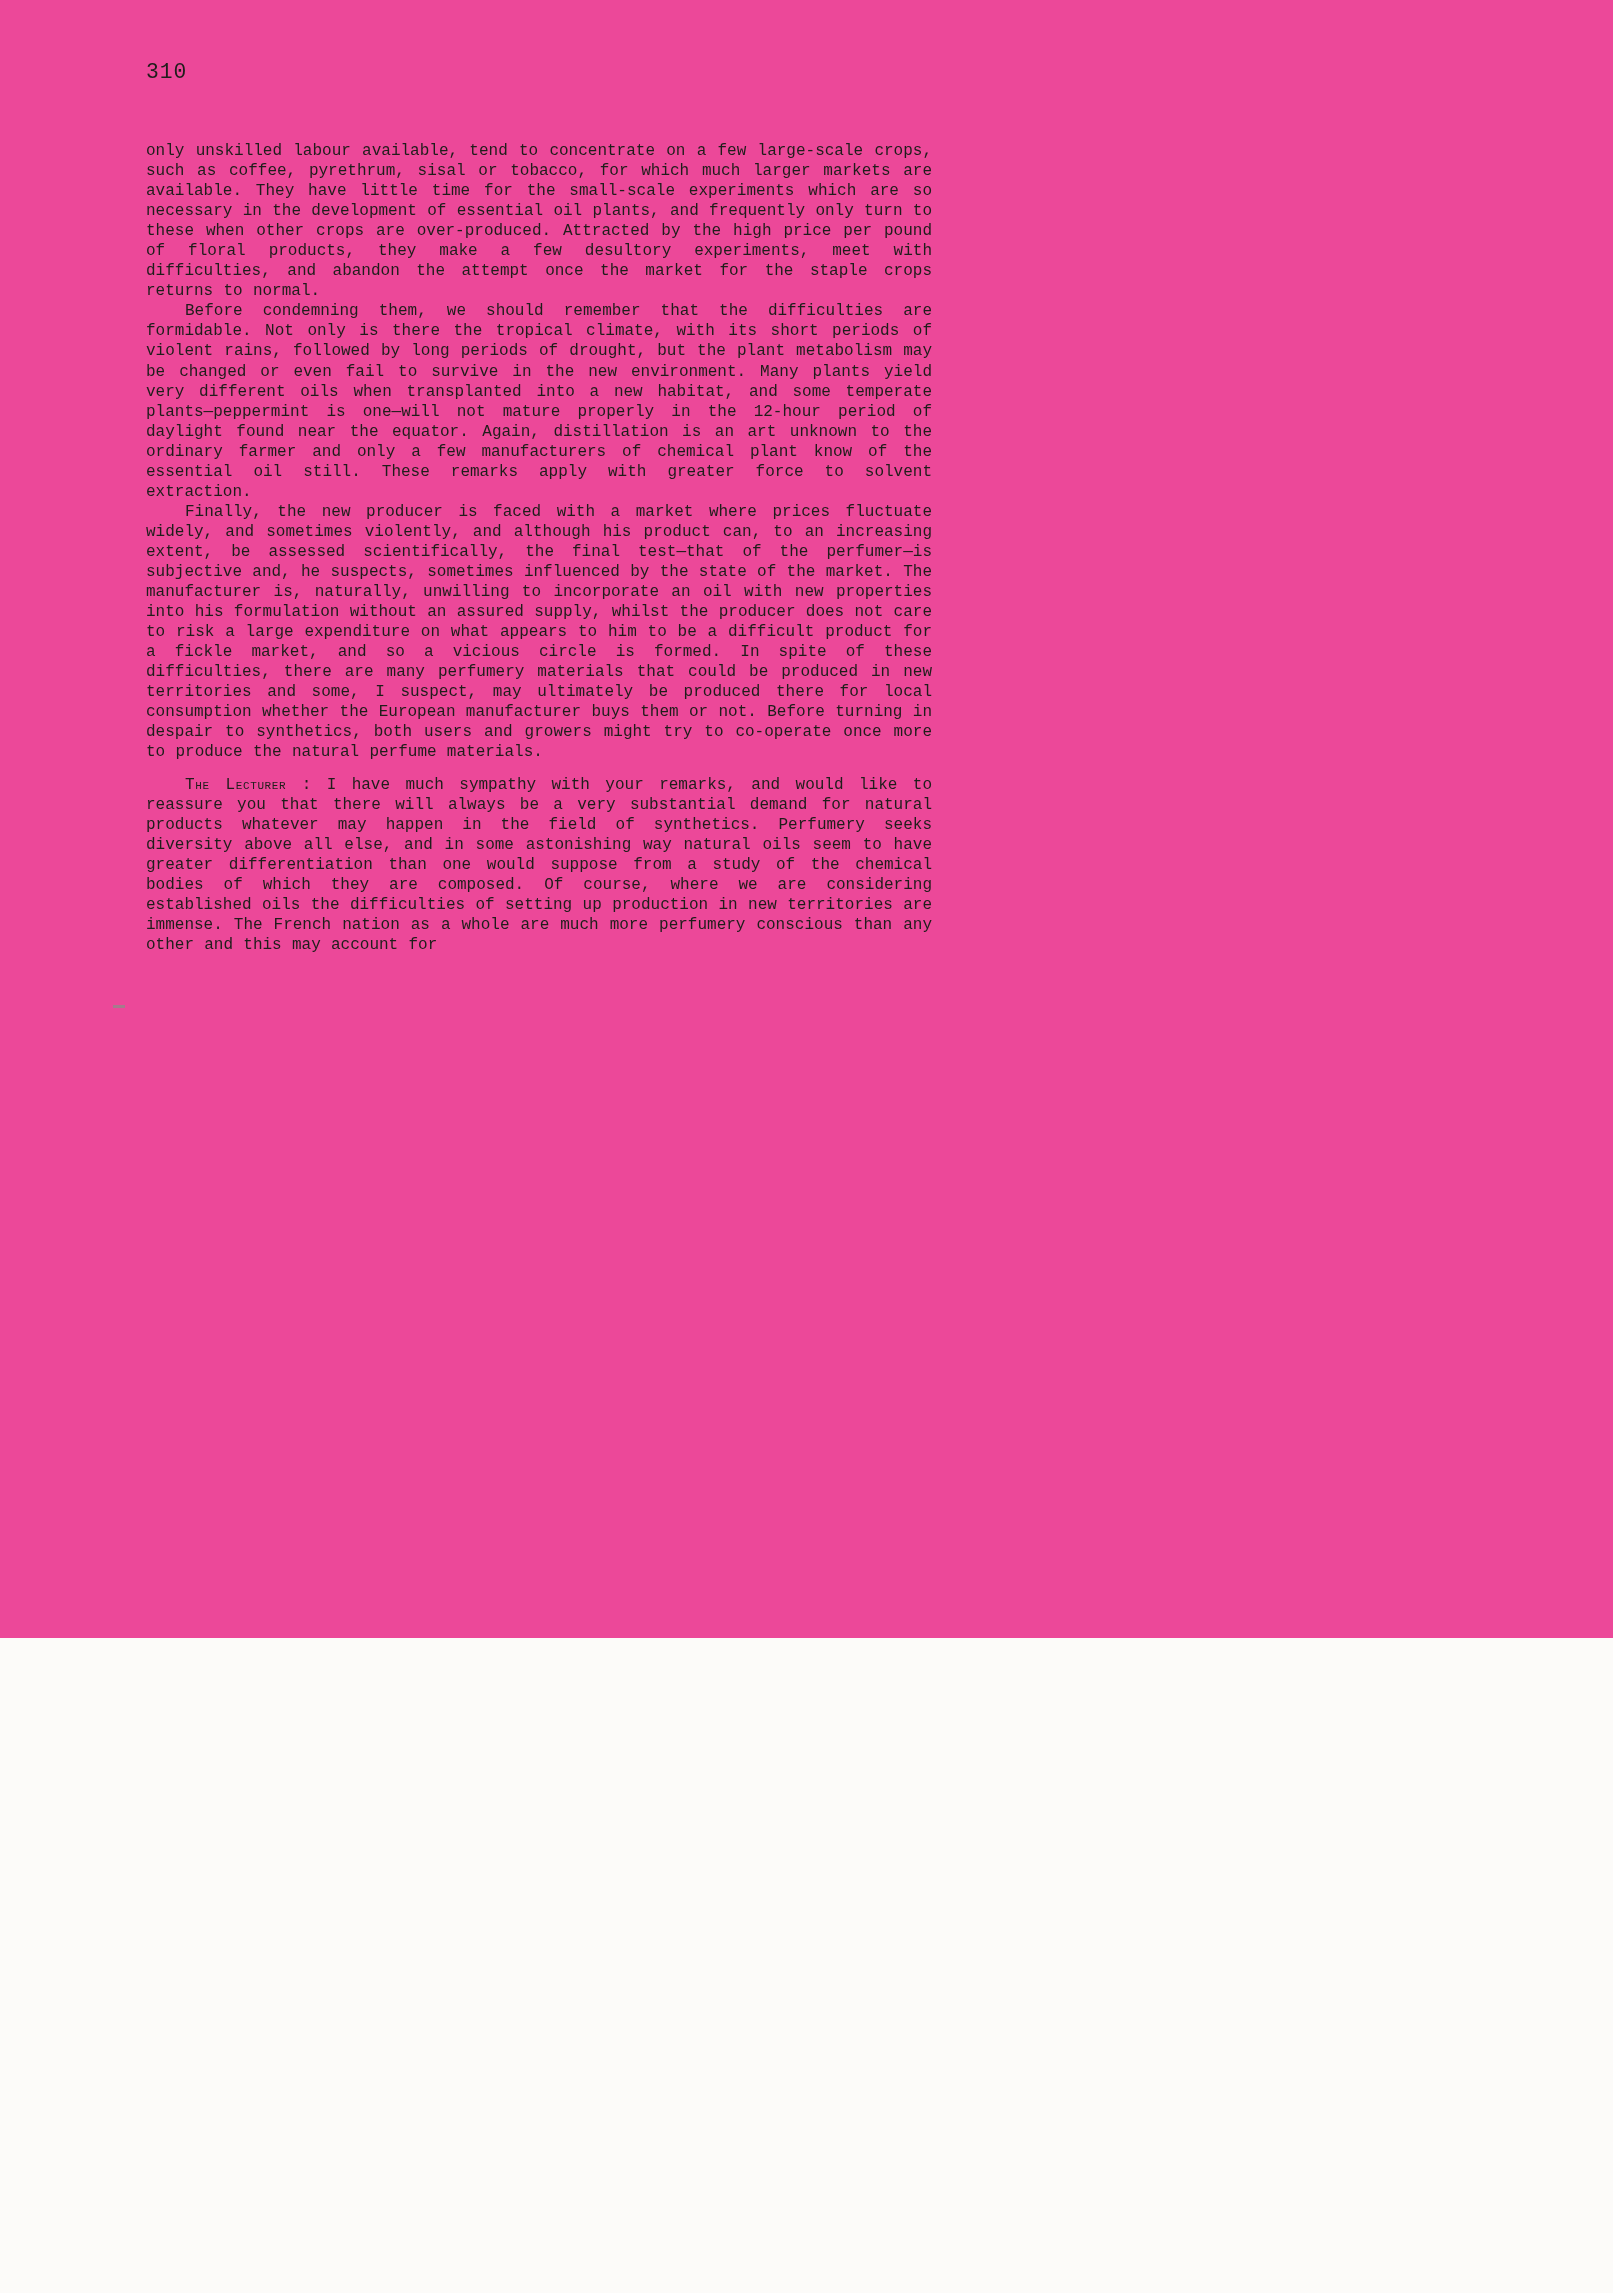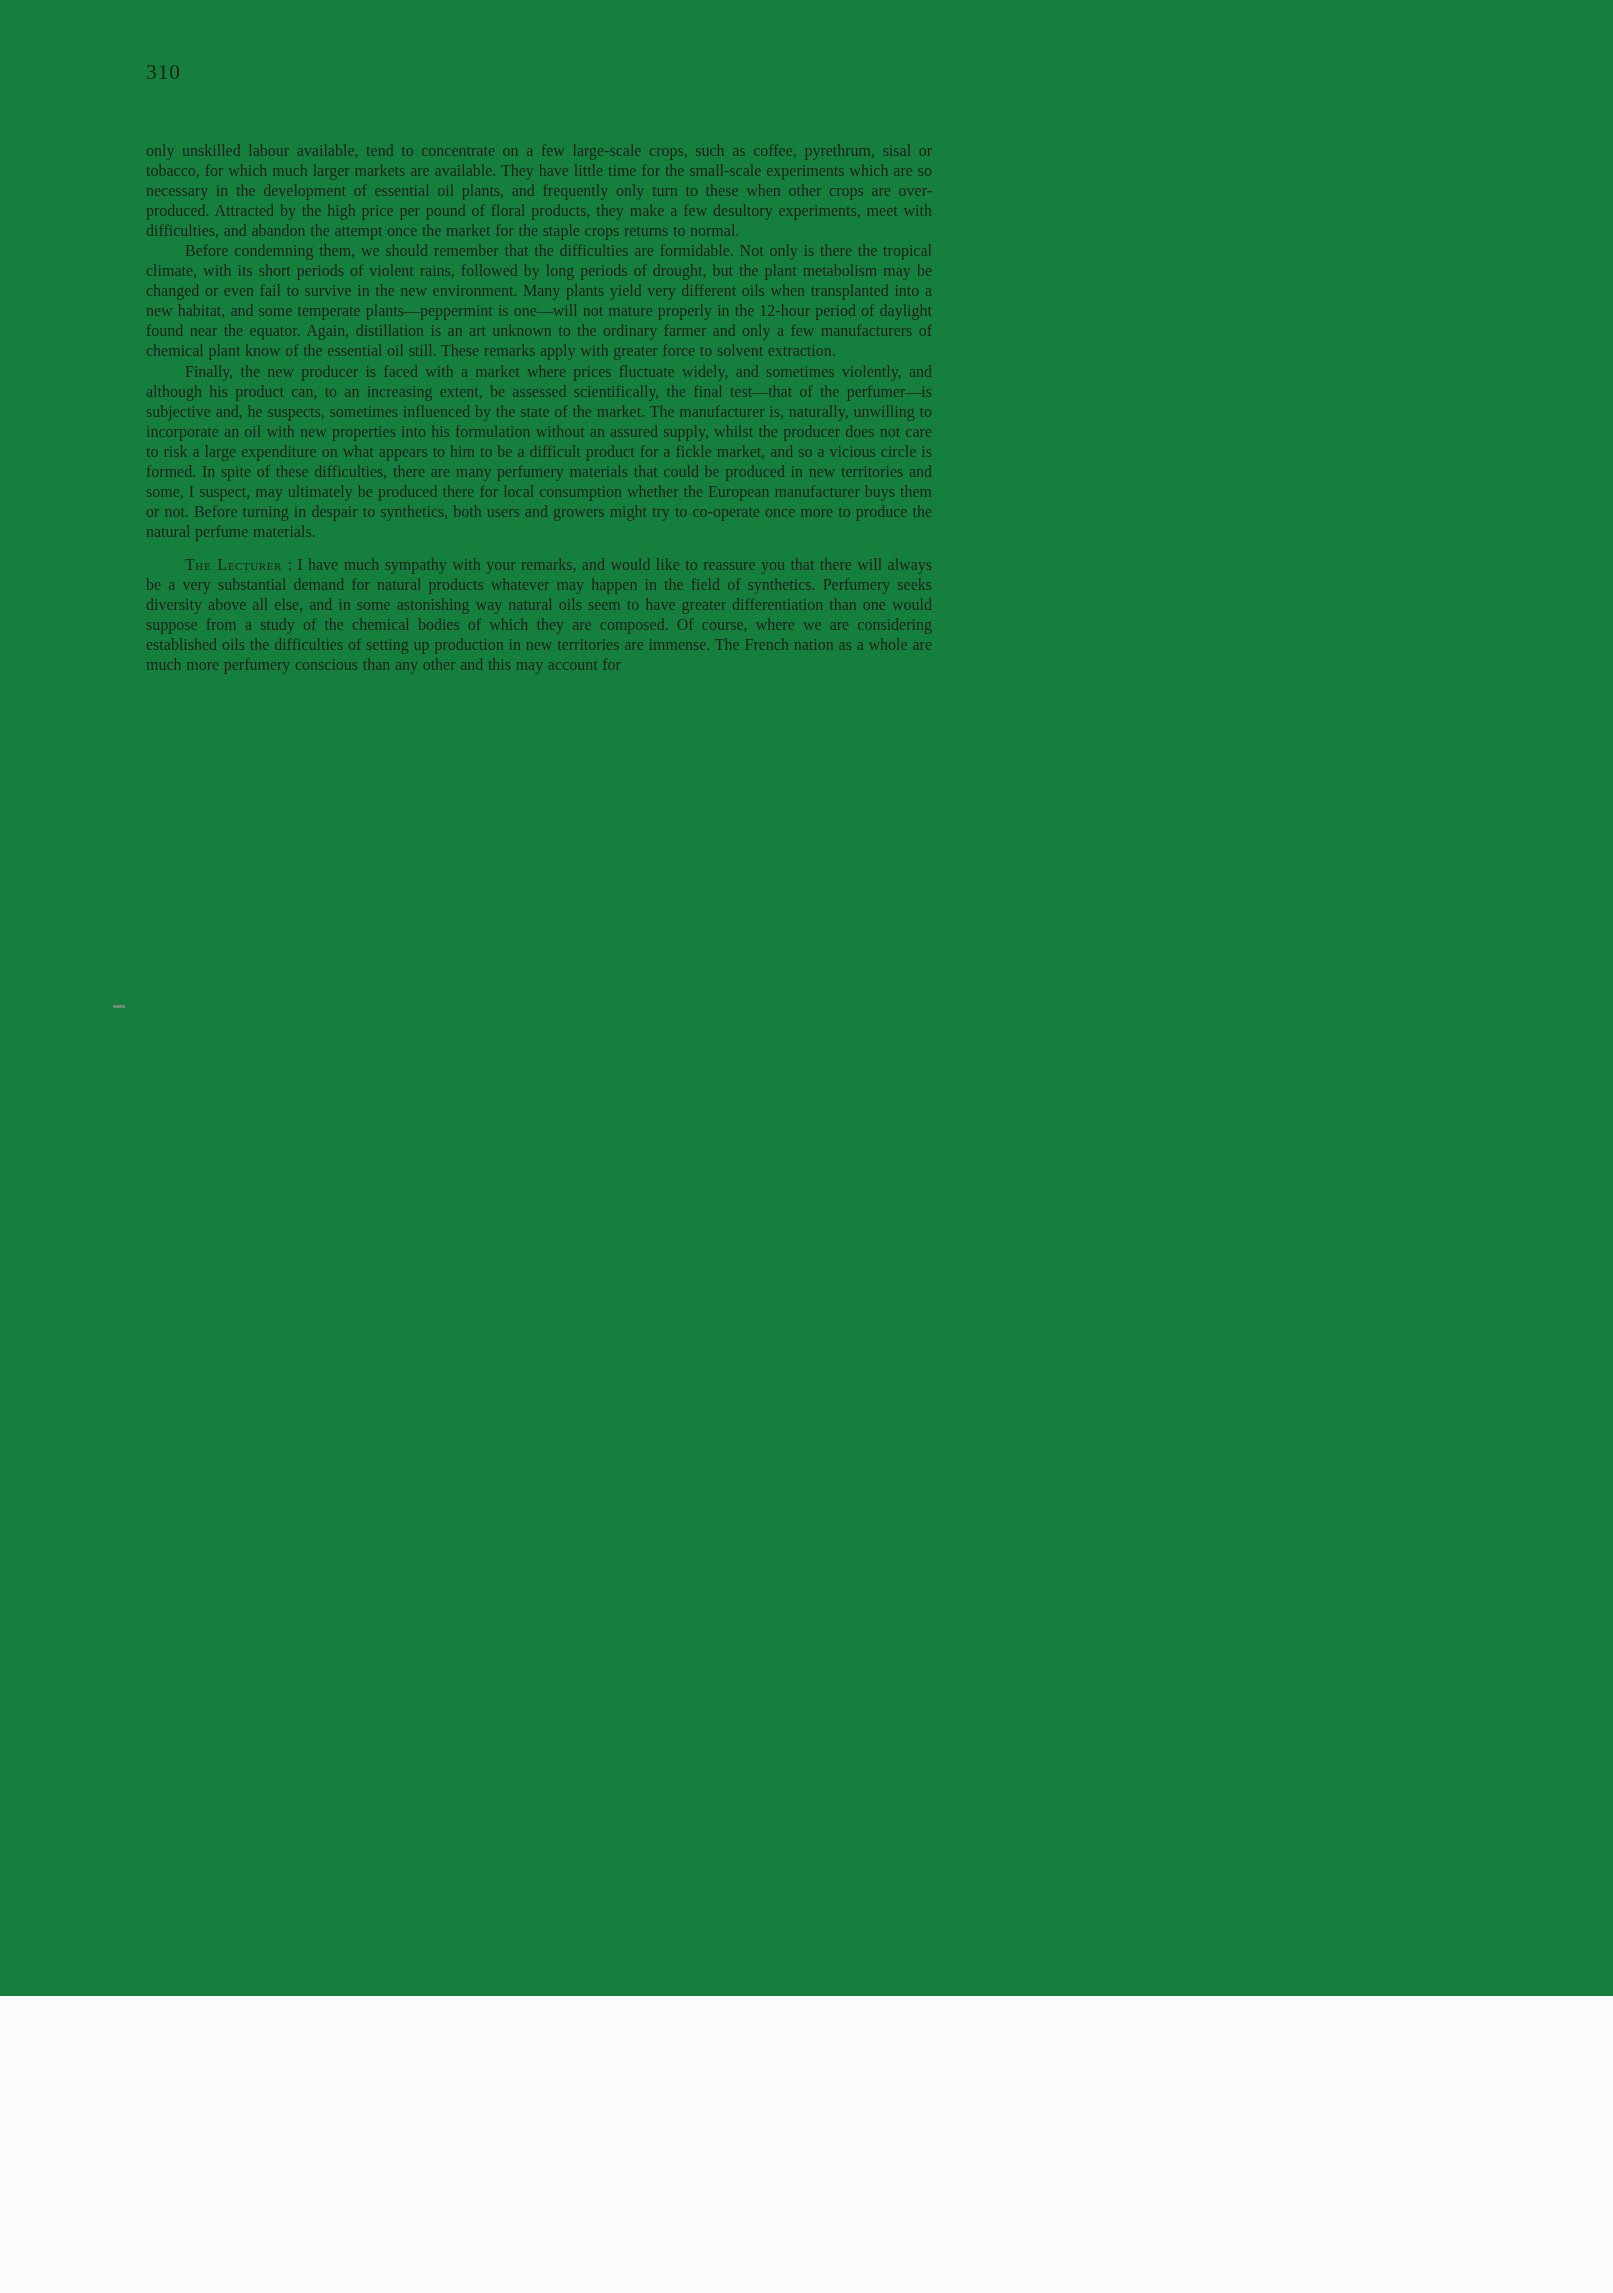--- a/index.html
+++ b/index.html
@@ -3,24 +3,24 @@
 <meta charset="utf-8">
 <style>
   html, body {
     margin: 0;
     padding: 0;
     background: #fcfbf9;
   }
   .page {
     position: relative;
     width: 1614px;
-    height: 1996px;
-    background: #15803d;
+    height: 1638px;
+    background: #ec4899;
     overflow: hidden;
-    font-family: Liberation Serif, serif;
+    font-family: Liberation Mono, monospace;
     color: #1f1e1b;
   }
   .content {
     position: absolute;
     left: 146px;
     top: 60px;
     width: 786px;
   }
   .running-header {
     position: relative;

